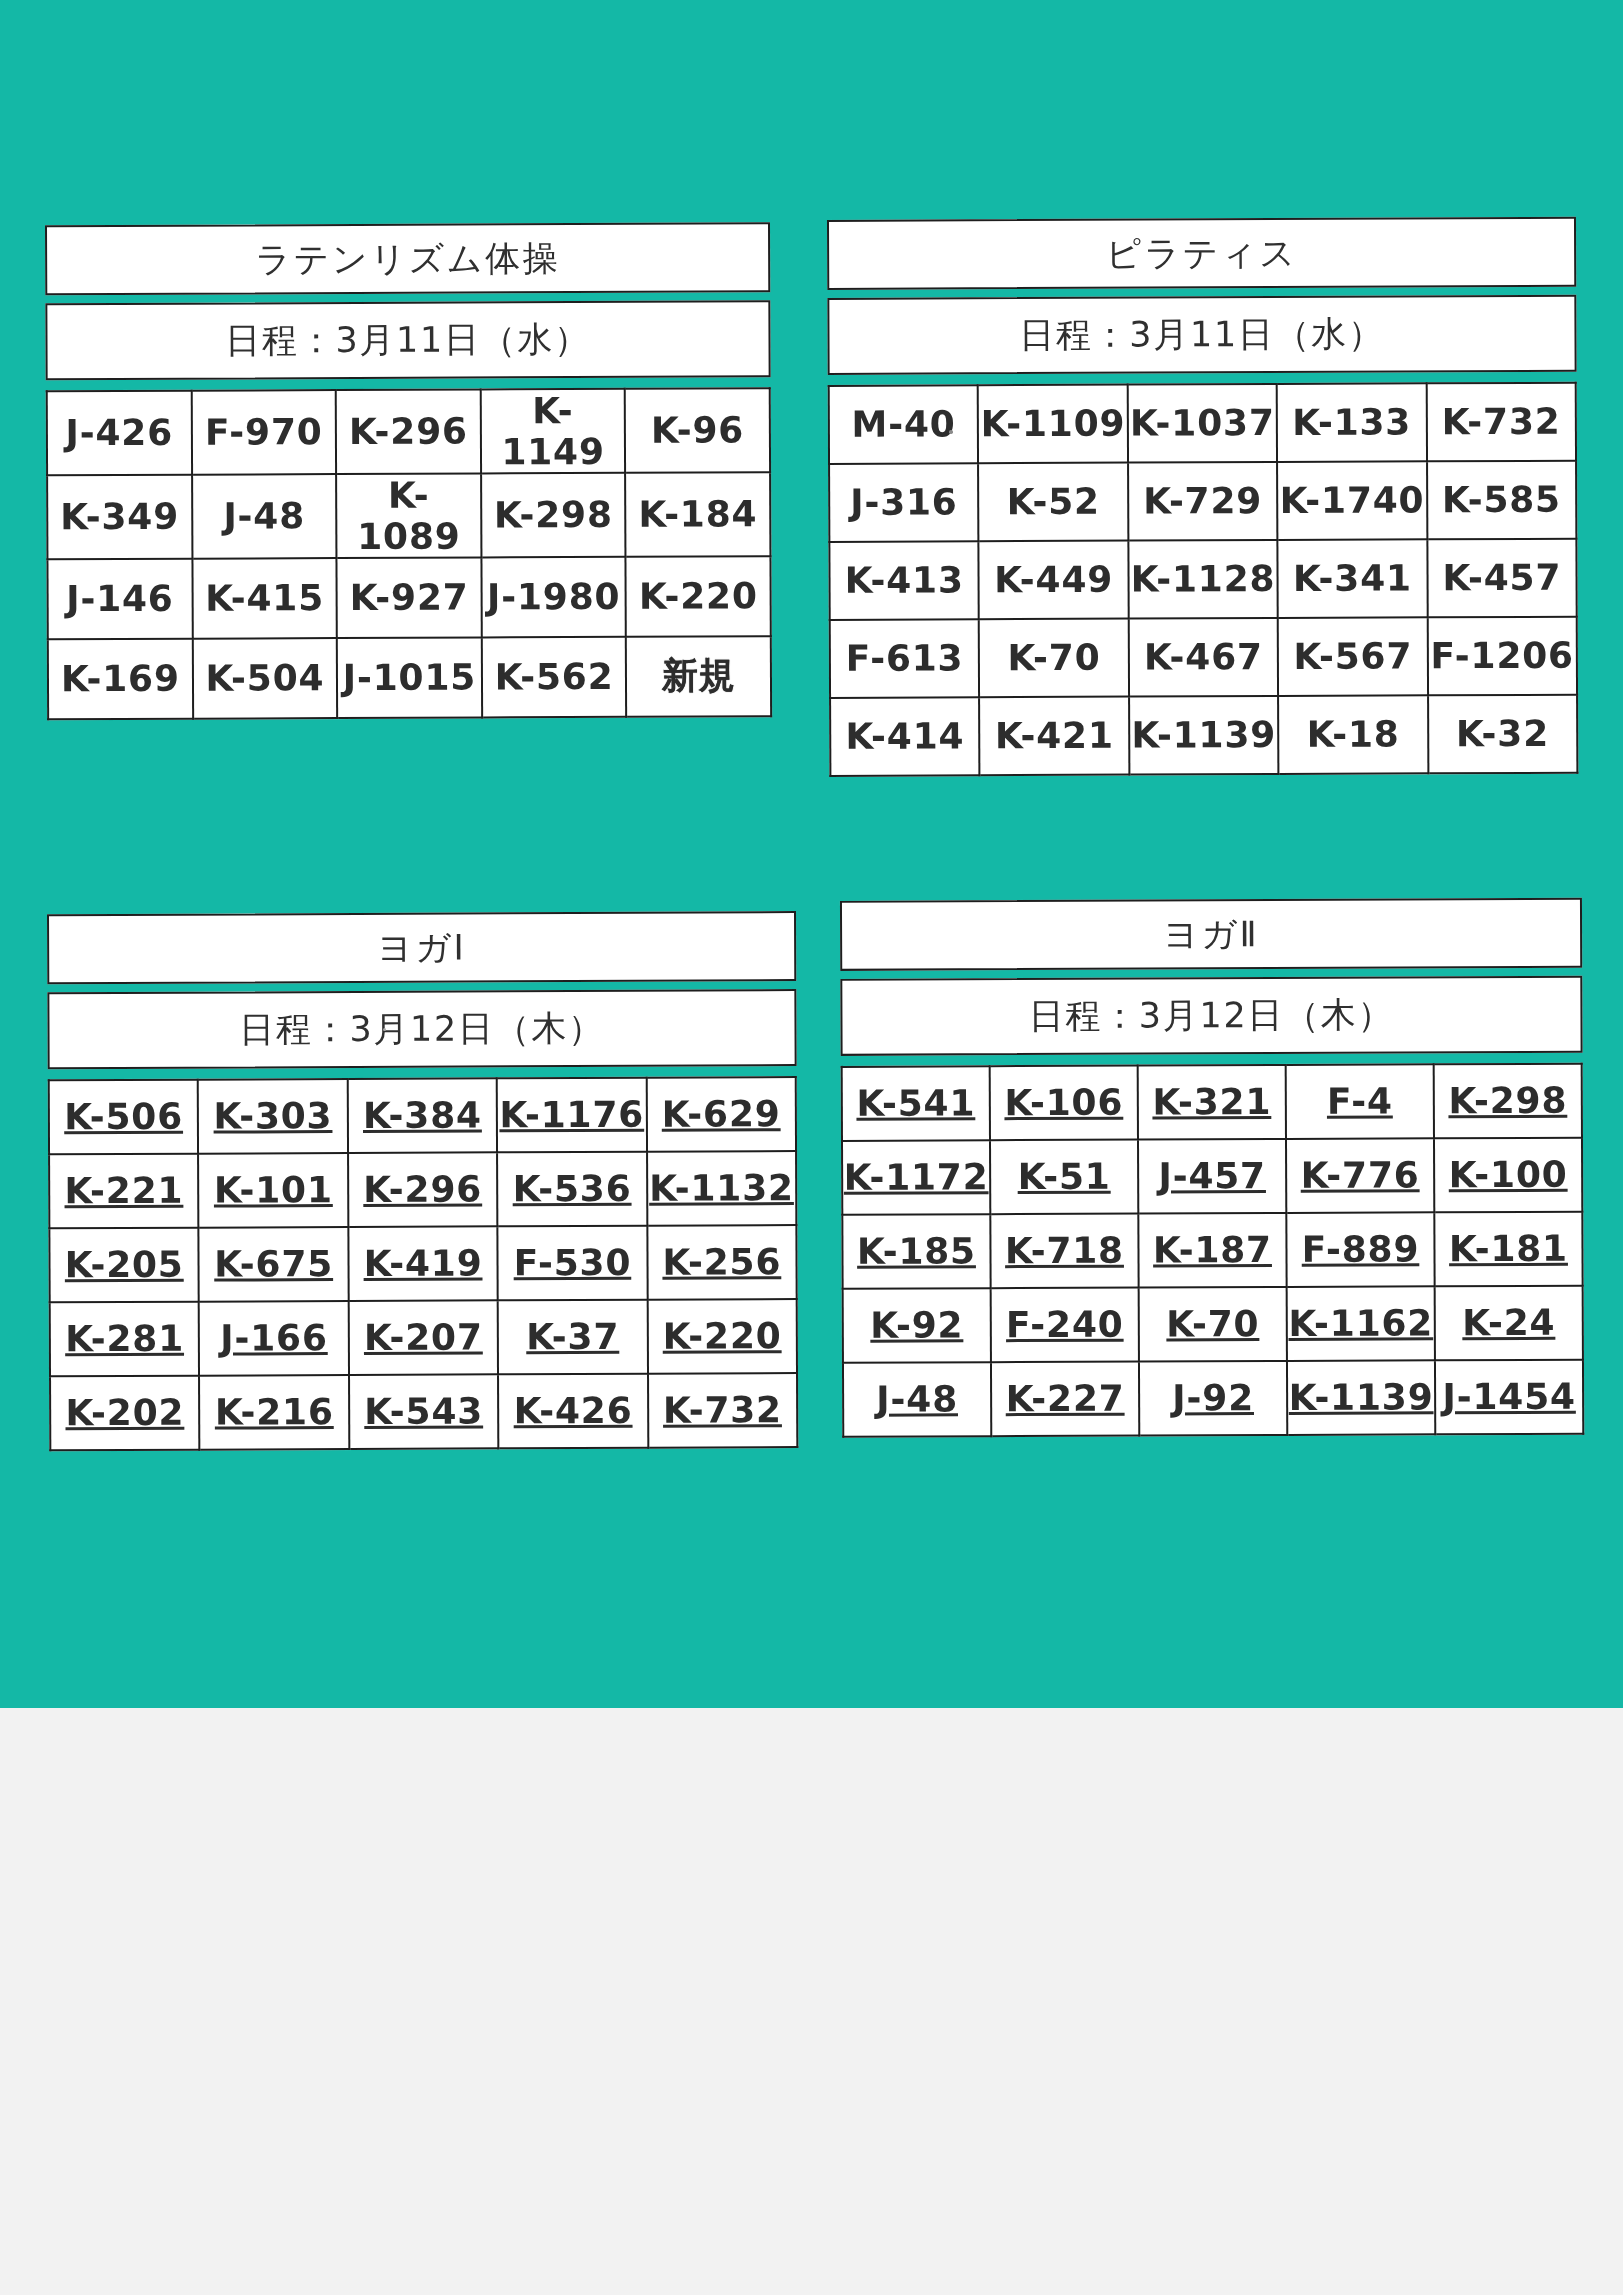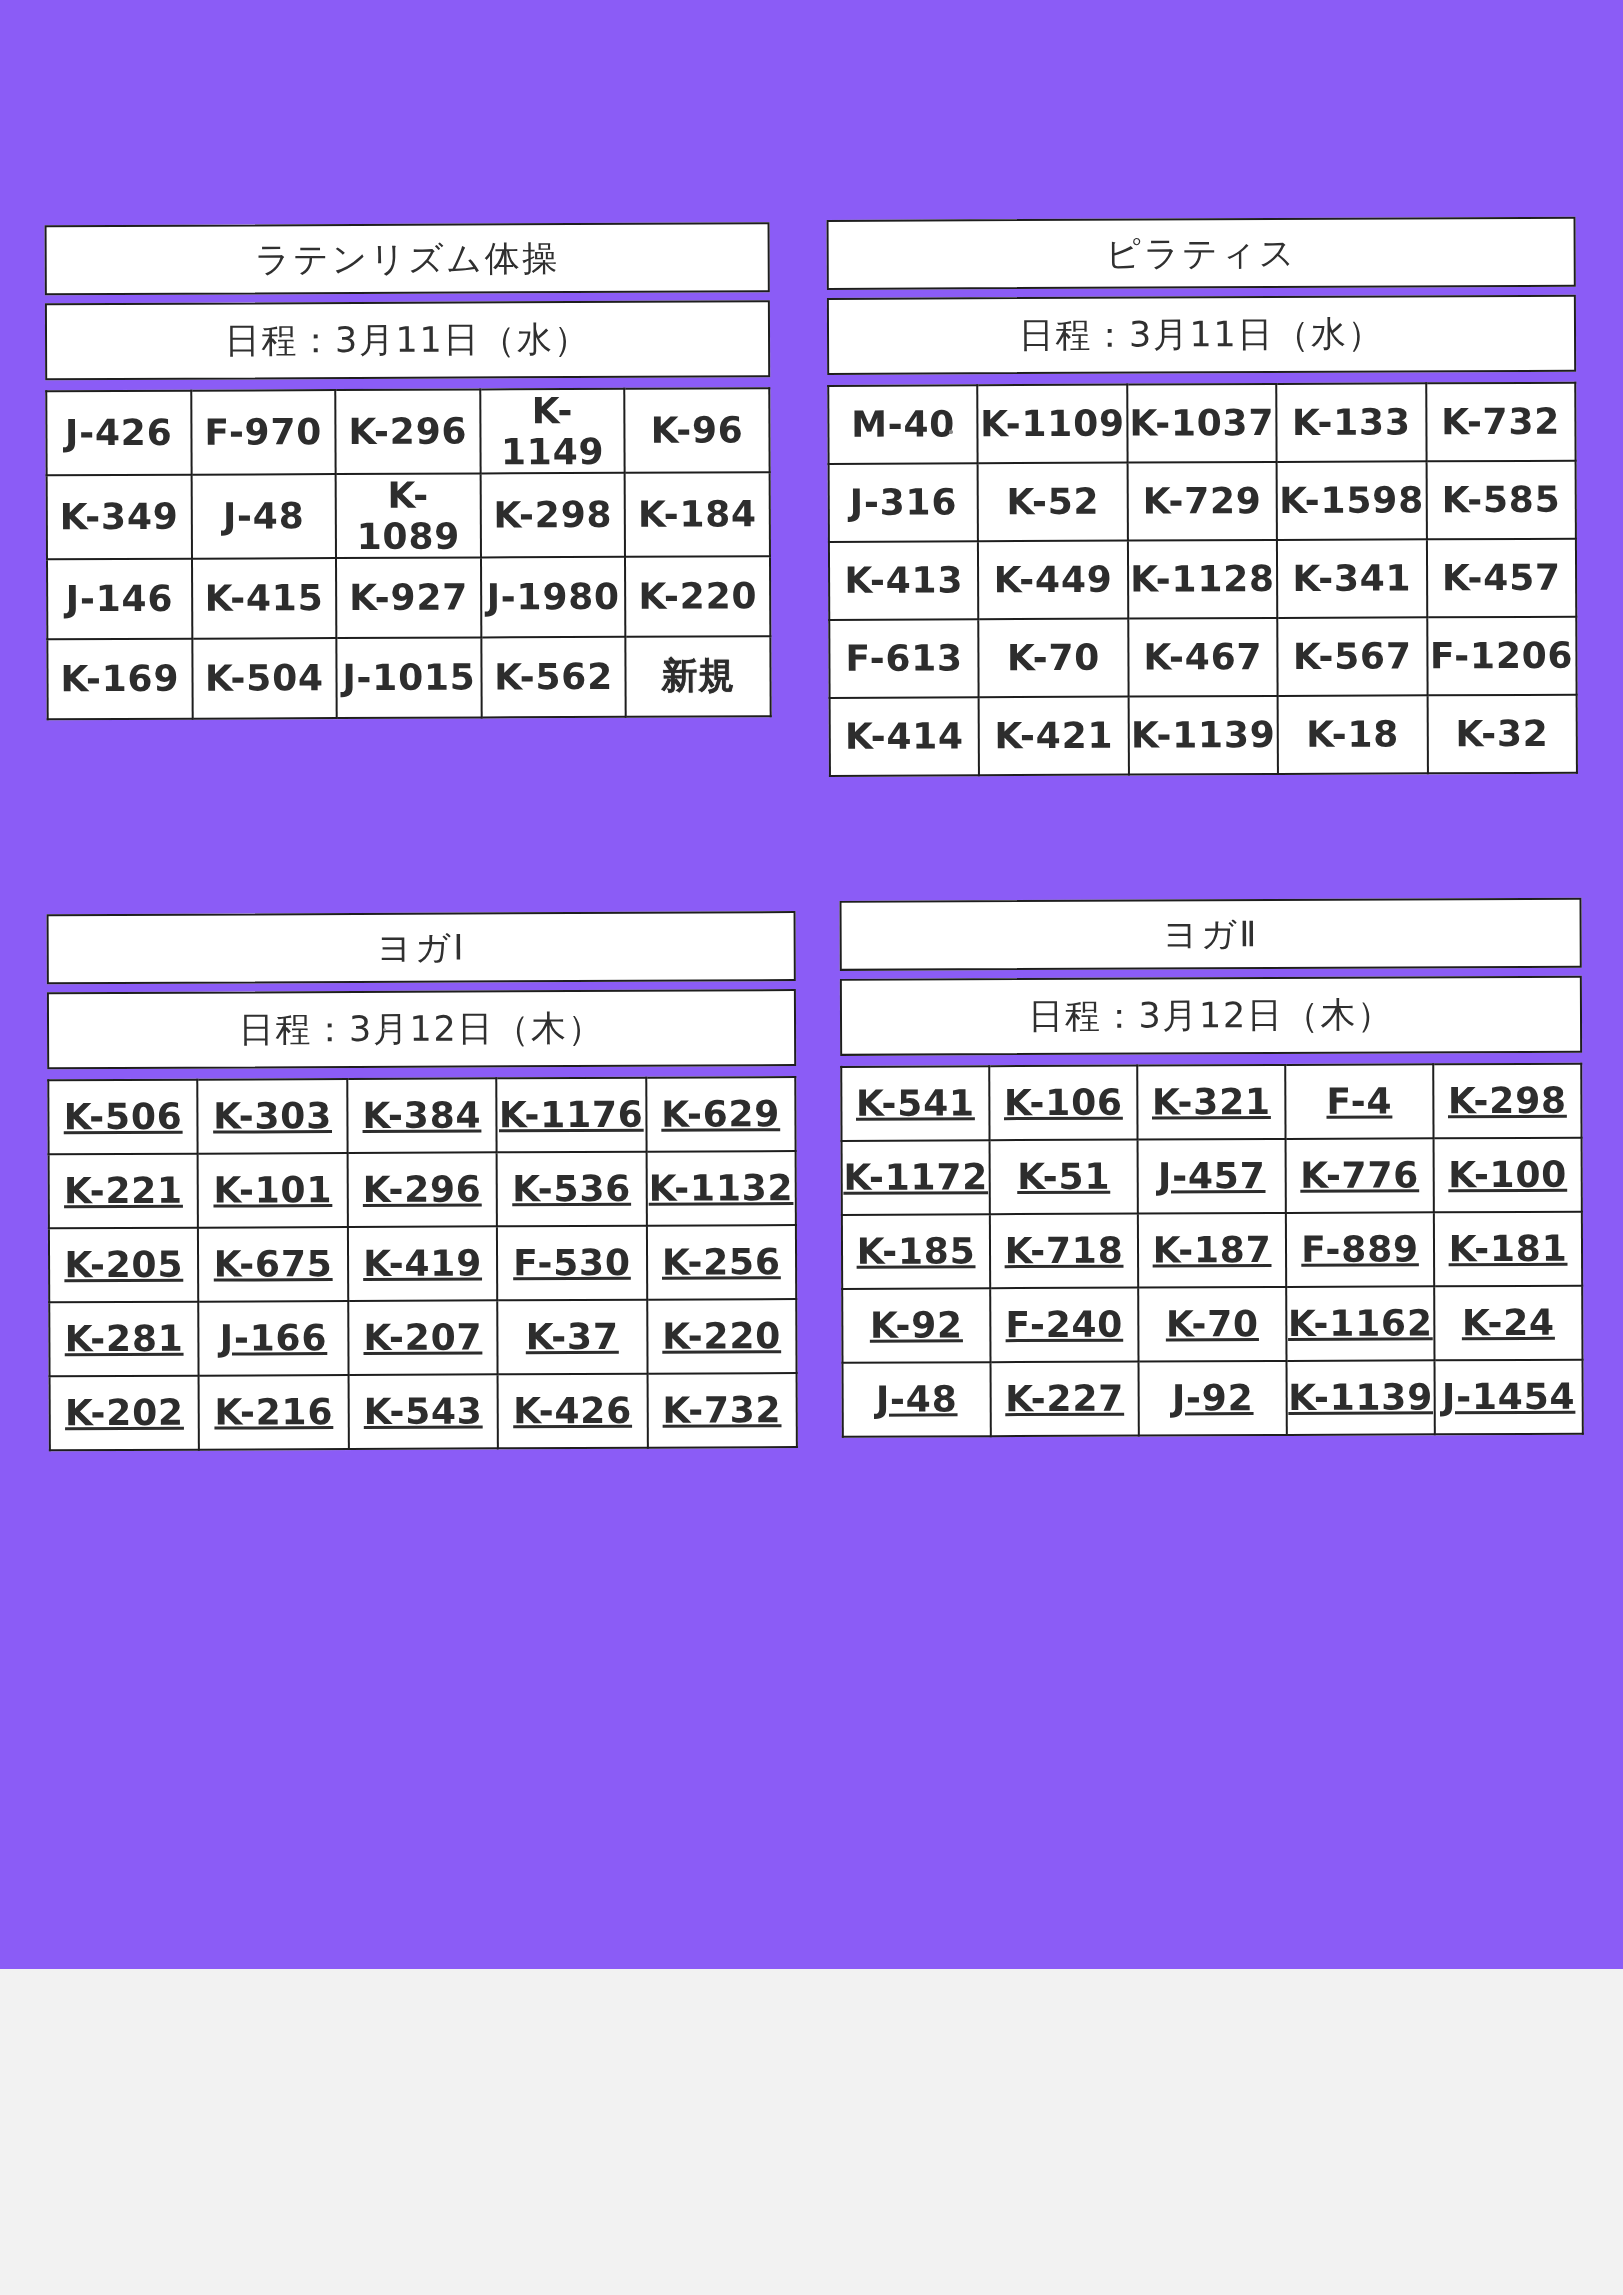--- a/index.html
+++ b/index.html
@@ -1,19 +1,19 @@
 <!DOCTYPE html>
 <html style="font-size:13.5px"><head>
 <meta charset="utf-8">
 <style>
   html,body{margin:0;padding:0;background:#f2f2f2;}
   .page{
     position:relative;
-    width:1623px;height:1969px;
-    background:#8b5cf6;
+    width:1623px;height:1708px;
+    background:#14b8a6;
     overflow:hidden;
     font-family:"DejaVu Sans","Liberation Sans",sans-serif;
     color:#2d2d2d;
   }
   .sheet{
     position:absolute;left:0;top:0;width:100%;height:100%;
     transform:rotate(-0.25deg);
     transform-origin:50% 40%;
   }
   .card{position:absolute;}
@@ -127,21 +127,21 @@
               <td>M-40</td>
               <td>K-1109</td>
               <td>K-1037</td>
               <td>K-133</td>
               <td>K-732</td>
             </tr>
             <tr>
               <td>J-316</td>
               <td>K-52</td>
               <td>K-729</td>
-              <td>K-1598</td>
+              <td>K-1740</td>
               <td>K-585</td>
             </tr>
             <tr>
               <td>K-413</td>
               <td>K-449</td>
               <td>K-1128</td>
               <td>K-341</td>
               <td>K-457</td>
             </tr>
             <tr>

